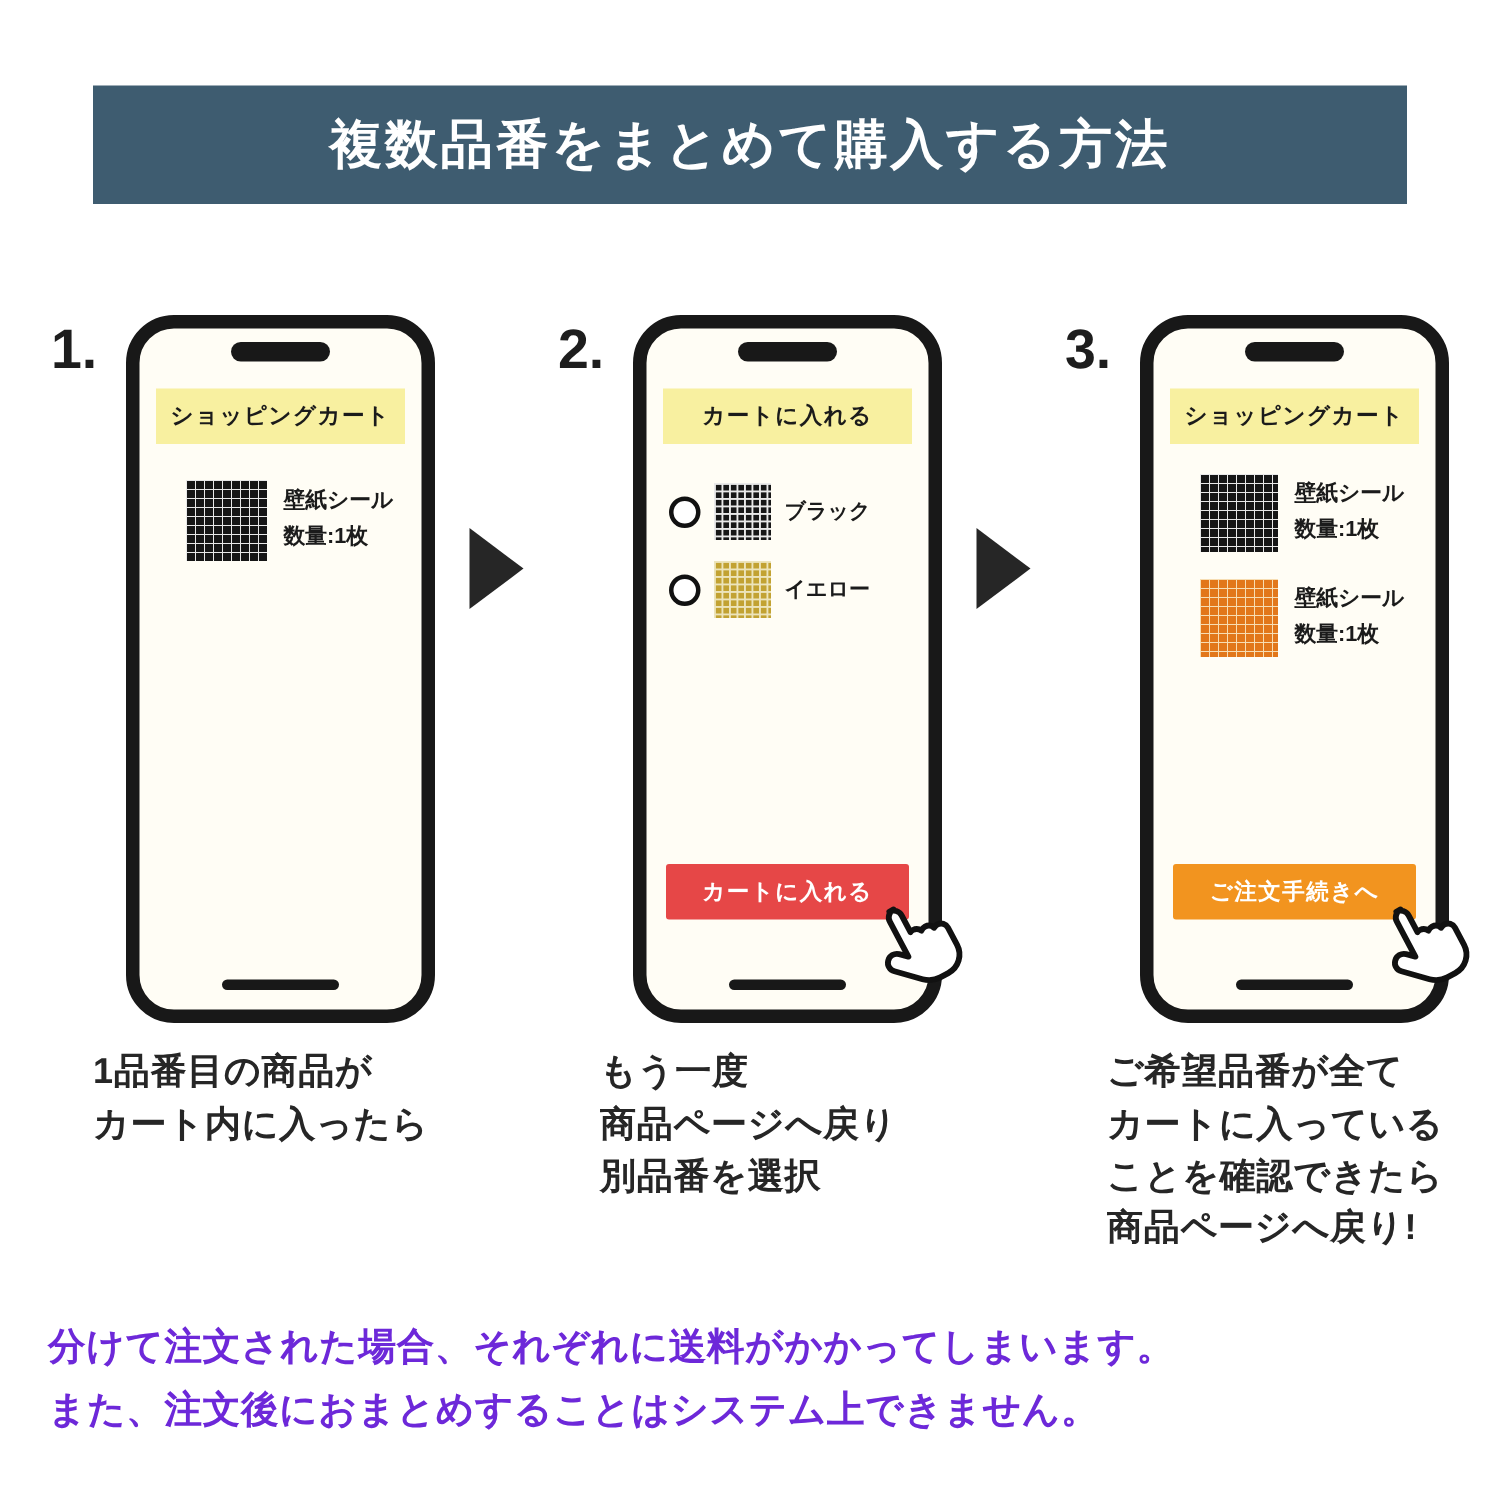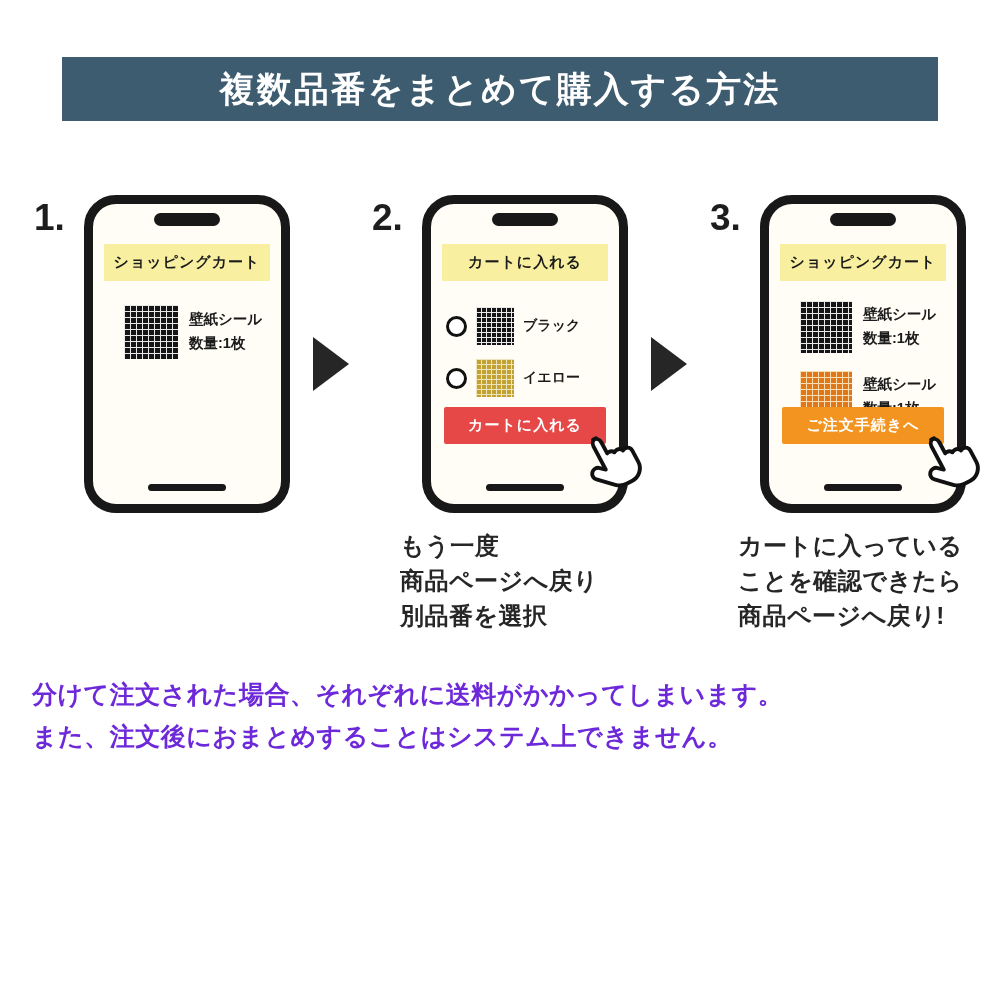--- a/index.html
+++ b/index.html
@@ -8,41 +8,41 @@
     width:1000px; height:1000px;
     background:#ffffff;
     font-family:"Liberation Sans","DejaVu Sans",sans-serif;
     color:#1e1e1e;
     overflow:hidden;
   }
 
   
   .banner {
     margin:57px 62px 0;
-    height:64px;
+    height:79px;
     background:var(--header_bg,#3e5c70);
     display:flex; align-items:center; justify-content:center;
   }
   .banner h1 {
     margin:0; color:#fff; font-size:35px; font-weight:bold; letter-spacing:2px;
   }
 
   
   .steps {
     display:flex; justify-content:space-between; align-items:flex-start;
     margin:74px 34px 0;
   }
   .step-top { display:flex; align-items:flex-start; }
   .step-number {
     width:50px; font-size:37px; font-weight:bold; line-height:1; padding-top:4px; color:#1d1d1d;
   }
 
   .phone {
     position:relative;
-    width:206px; height:318px;
+    width:206px; height:472px;
     border:9px solid #181818; border-radius:32px;
     background:#fffdf5;
   }
   .notch {
     position:absolute; top:9px; left:50%; transform:translateX(-50%);
     width:66px; height:13px; border-radius:7px; background:#181818;
   }
   .home-bar {
     position:absolute; bottom:13px; left:50%; transform:translateX(-50%);
     width:78px; height:7px; border-radius:4px; background:#181818;
@@ -154,20 +154,24 @@
         <div class="cart-item">
           <div class="swatch black"></div>
           <div class="item-text">
             <div>壁紙シール</div>
             <div>数量:1枚</div>
           </div>
         </div>
         <div class="home-bar"></div>
       </div>
     </div>
+    <div class="caption">
+      <div>1品番目の商品が</div>
+      <div>カート内に入ったら</div>
+    </div>
   </div>
 
   <div class="arrow"></div>
 
   <div class="step">
     <div class="step-top">
       <div class="step-number">2.</div>
       <div class="phone">
         <div class="notch"></div>
         <div class="phone-banner">カートに入れる</div>
@@ -230,20 +234,21 @@
         <span class="hand">
           <svg viewBox="0 0 36 40">
             <path d="M14.5 2.5c-1.9 0-3.4 1.5-3.4 3.4v14.8l-2.6-2.4c-1.4-1.3-3.5-1.2-4.8.2-1.2 1.3-1.1 3.4.2 4.6l7.9 7.6c1.7 1.6 3.9 2.5 6.2 2.5h3.4c4.4 0 7.9-3.5 7.9-7.9v-7.2c0-1.6-1.3-2.9-2.9-2.9-.6 0-1.2.2-1.7.5-.4-1.2-1.5-2-2.8-2-.7 0-1.4.3-1.9.7-.5-1-1.5-1.7-2.7-1.7-.4 0-.9.1-1.2.3V5.9c0-1.9-1.5-3.4-3.4-3.4z" fill="#ffffff" stroke="#111111" stroke-width="2.2" stroke-linejoin="round"></path>
           </svg>
         </span>
 
         <div class="home-bar"></div>
       </div>
     </div>
     <div class="caption">
+      <div>ご希望品番が全て</div>
       <div>カートに入っている</div>
       <div>ことを確認できたら</div>
       <div>商品ページへ戻り!</div>
     </div>
   </div>
 
 </div>
 
 <div class="qa">
   <div class="qa-body">

